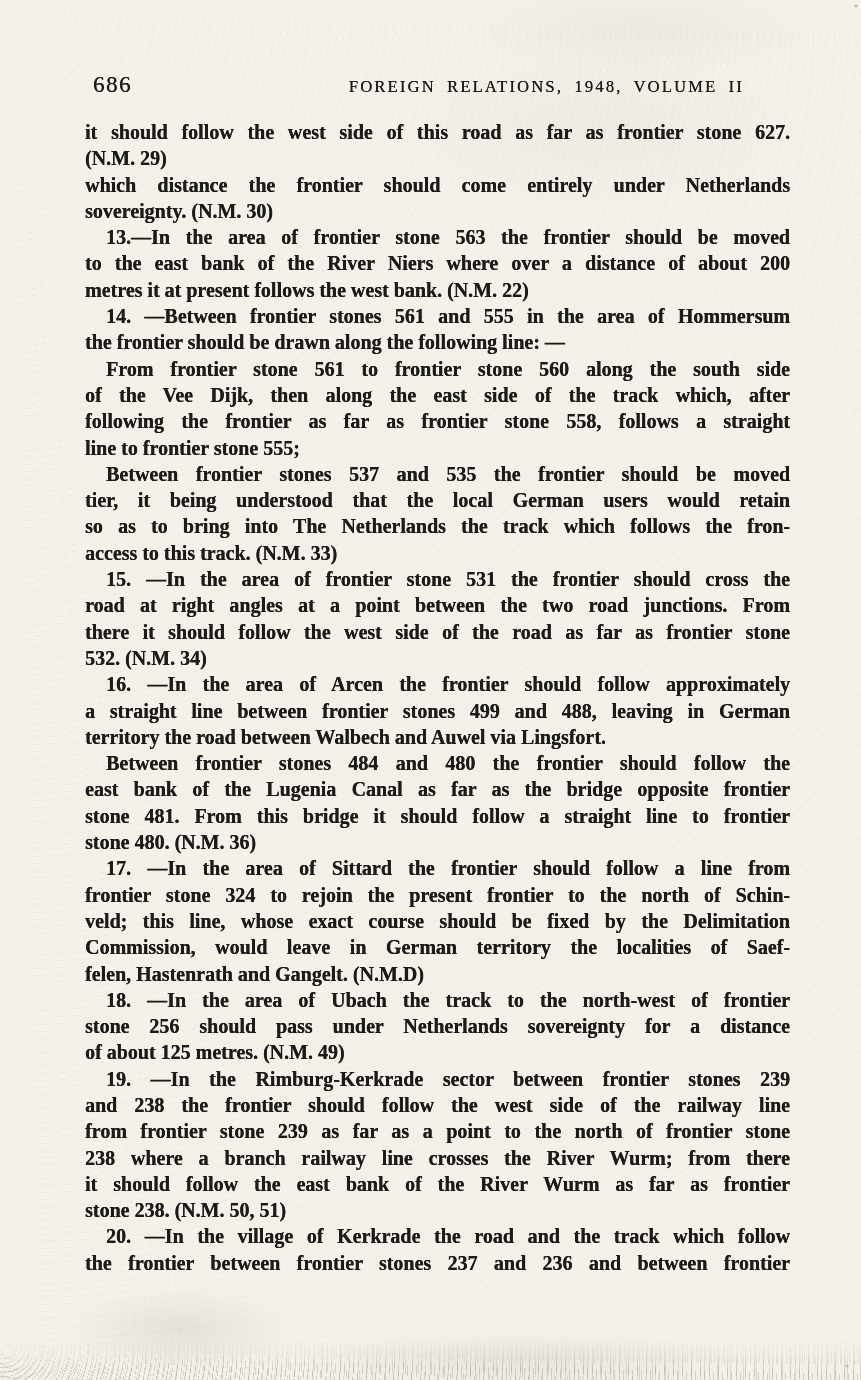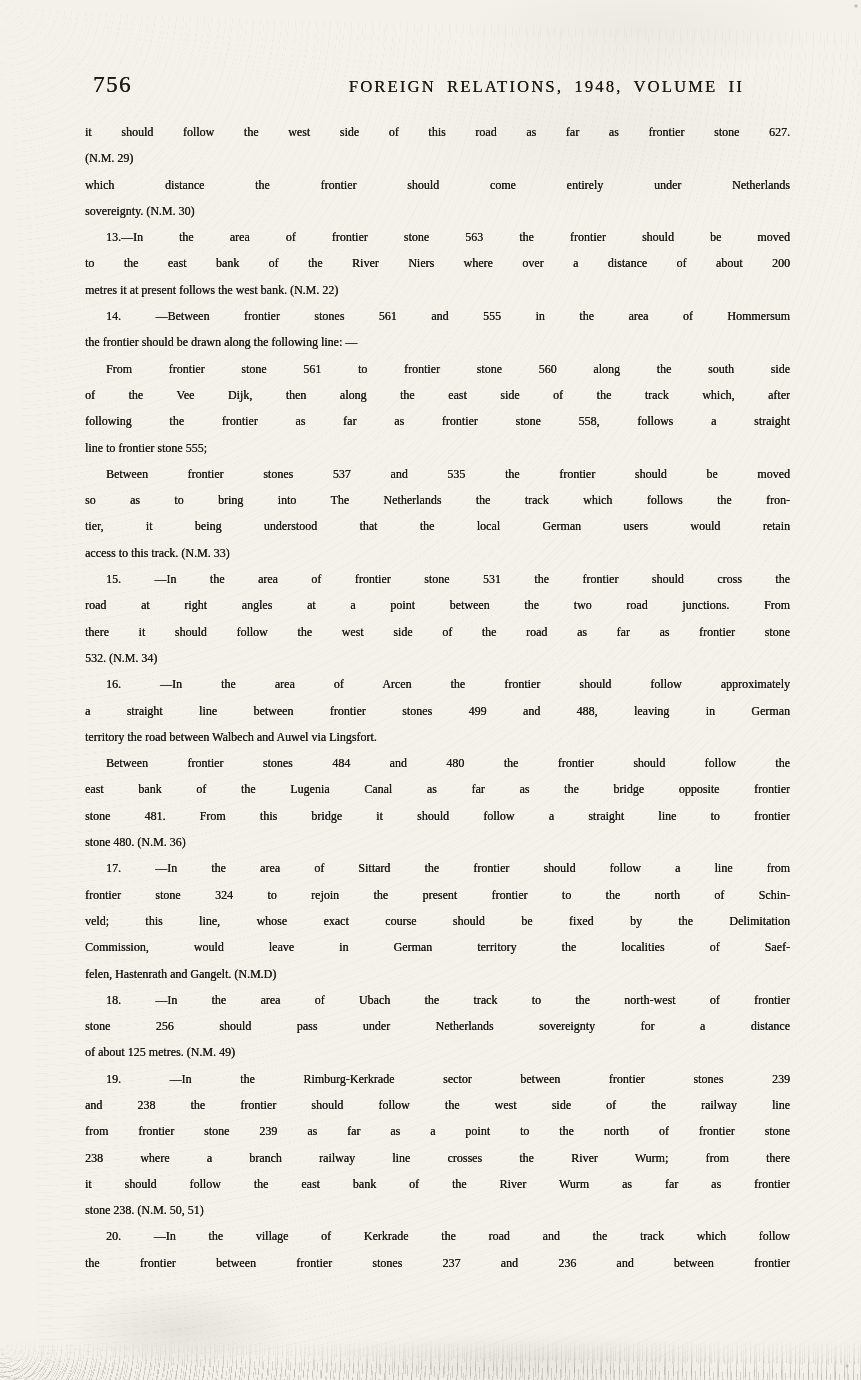--- a/index.html
+++ b/index.html
@@ -50,40 +50,41 @@
   .running-head{
     display:block;text-align:right;
     padding-right:46px; 
     margin-top:3px;
     font-size:16.5px;letter-spacing:2.2px;word-spacing:5px;
     text-shadow:.2px 0 0 currentColor;
     white-space:nowrap;
   }
   .body-text{
     position:absolute;left:85px;top:119px;width:705px;
-    font-size:12px;line-height:26.3px;
+    font-size:20px;line-height:26.3px;
     text-shadow:.2px 0 0 currentColor;
+    font-weight:bold;
   }
   .paragraph{margin:0;padding:0;}
   .line{
     text-align:justify;
     text-align-last:justify;
     overflow:hidden;
   }
   .line.end{text-align-last:left;}
   .line.indent{text-indent:21px;}
 </style>
 </head>
 <body>
 
 <div class="page">
   <div class="noise-page"></div>
 
   <div class="header">
-    <span class="pagenum">756</span>
+    <span class="pagenum">686</span>
     <span class="running-head">FOREIGN RELATIONS, 1948, VOLUME II</span>
   </div>
 
   <div class="body-text">
       <div class="paragraph">
         <div class="line">it should follow the west side of this road as far as frontier stone 627.</div>
         <div class="line end">(N.M. 29)</div>
       </div>
       <div class="paragraph">
         <div class="line">which distance the frontier should come entirely under Netherlands</div>
@@ -99,22 +100,22 @@
         <div class="line end">the frontier should be drawn along the following line: —</div>
       </div>
       <div class="paragraph">
         <div class="line indent">From frontier stone 561 to frontier stone 560 along the south side</div>
         <div class="line">of the Vee Dijk, then along the east side of the track which, after</div>
         <div class="line">following the frontier as far as frontier stone 558, follows a straight</div>
         <div class="line end">line to frontier stone 555;</div>
       </div>
       <div class="paragraph">
         <div class="line indent">Between frontier stones 537 and 535 the frontier should be moved</div>
+        <div class="line">tier, it being understood that the local German users would retain</div>
         <div class="line">so as to bring into The Netherlands the track which follows the fron-</div>
-        <div class="line">tier, it being understood that the local German users would retain</div>
         <div class="line end">access to this track. (N.M. 33)</div>
       </div>
       <div class="paragraph">
         <div class="line indent">15. —In the area of frontier stone 531 the frontier should cross the</div>
         <div class="line">road at right angles at a point between the two road junctions. From</div>
         <div class="line">there it should follow the west side of the road as far as frontier stone</div>
         <div class="line end">532. (N.M. 34)</div>
       </div>
       <div class="paragraph">
         <div class="line indent">16. —In the area of Arcen the frontier should follow approximately</div>

